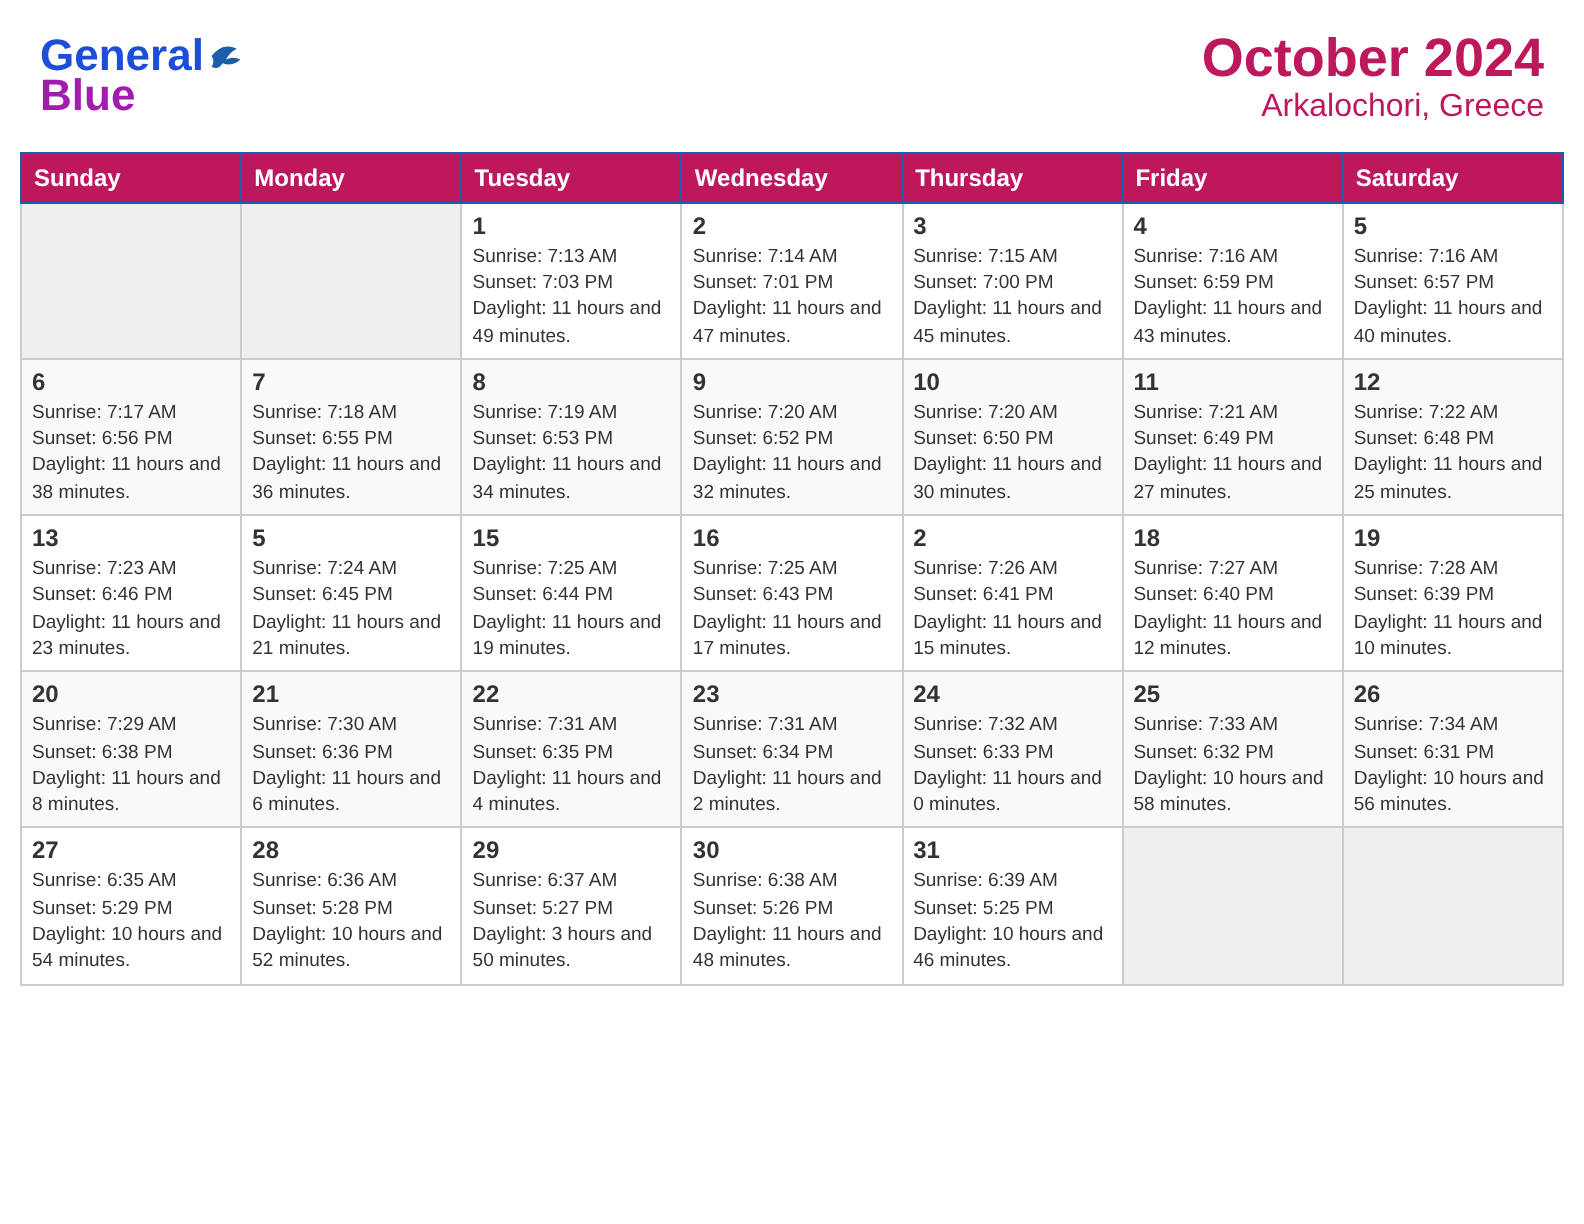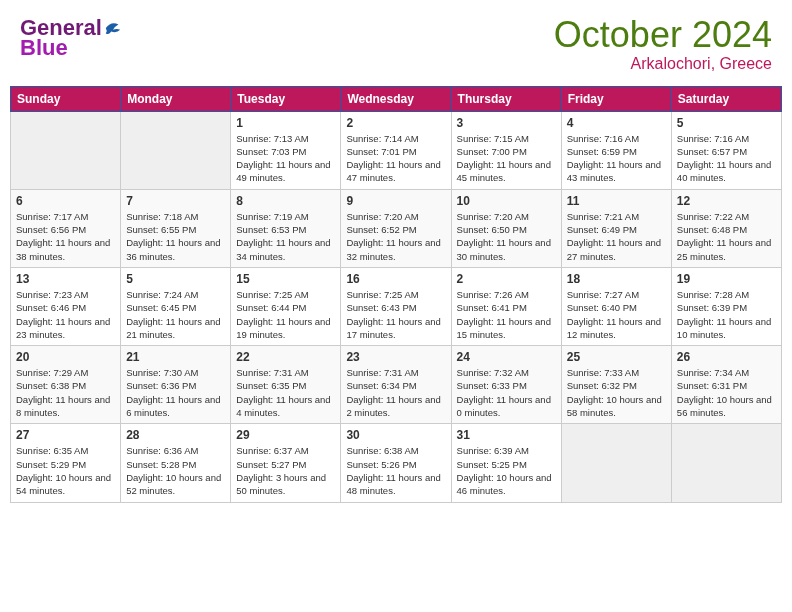--- a/index.html
+++ b/index.html
@@ -22,33 +22,33 @@
       flex-direction: column;
       align-items: flex-start;
     }
     .logo-text {
       display: flex;
       align-items: center;
       font-size: 22px;
       font-weight: bold;
       color: #333;
     }
-    .logo-general { color: #701a75; }
+    .logo-general { color: #1d4ed8; }
     .logo-icon {
       width: 18px;
       height: 18px;
       margin-left: 2px;
     }
     .month-title {
       text-align: right;
     }
     .month-title h1 {
-      font-size: 36px;
-      font-weight: normal;
-      color: #4d7c0f;
+      font-size: 27px;
+      font-weight: bold;
+      color: #be185d;
       line-height: 1.1;
     }
     .month-title h2 {
       font-size: 16px;
       font-weight: normal;
       color: #be185d;
     }
     .calendar {
       width: 100%;
       border-collapse: collapse;

